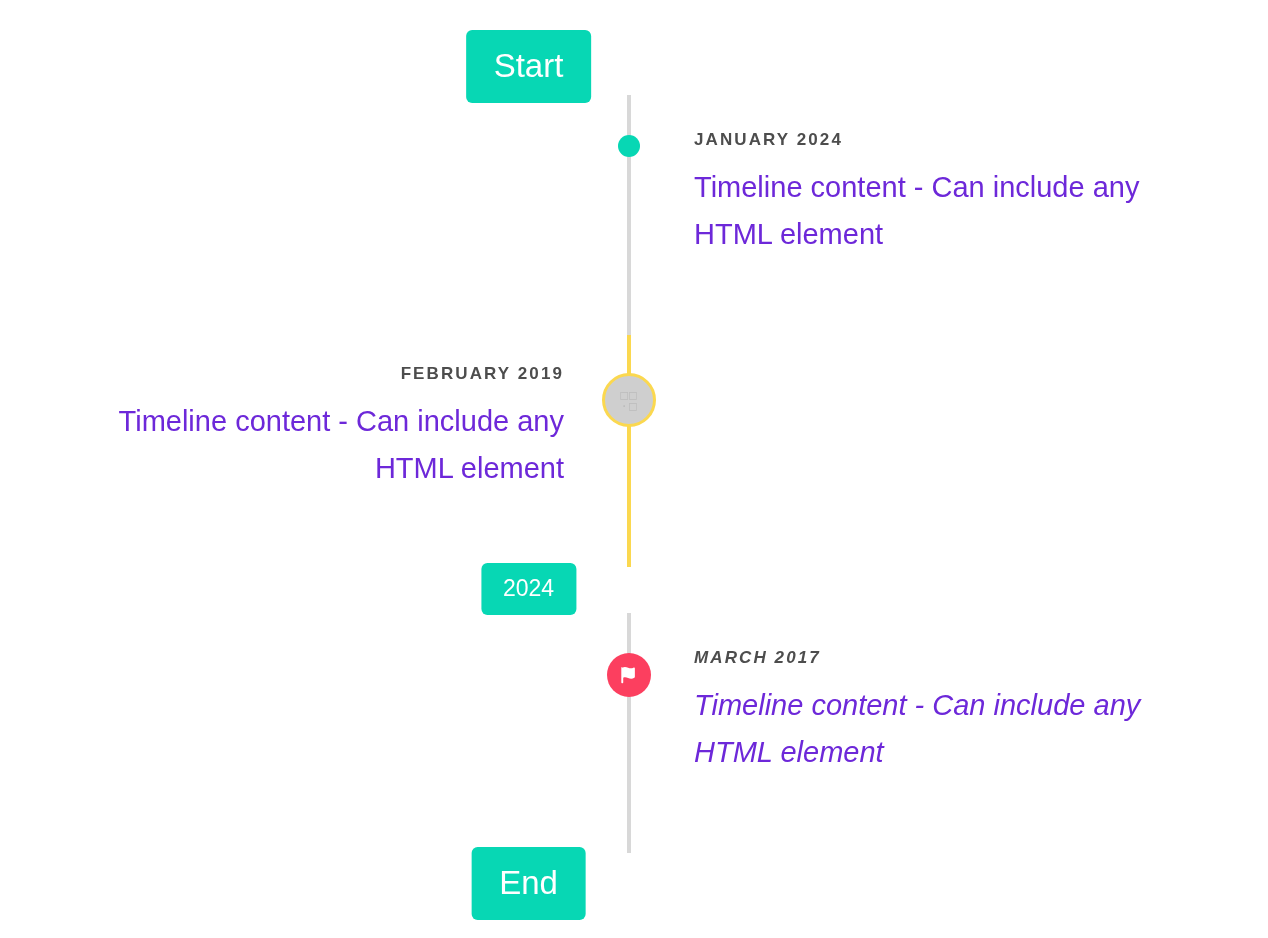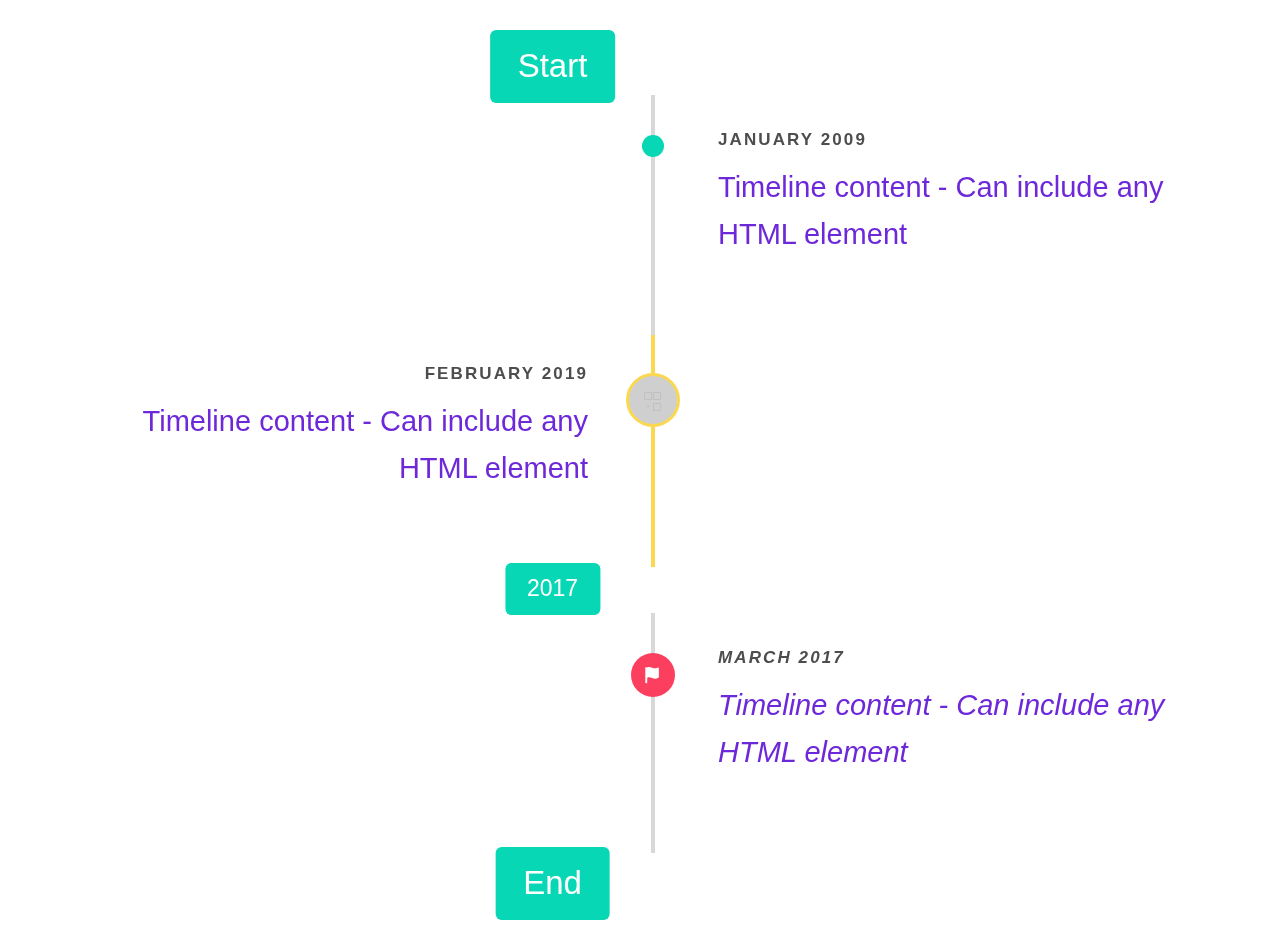--- a/index.html
+++ b/index.html
@@ -15,21 +15,20 @@
     height: 938px;
     overflow: hidden;
     -webkit-font-smoothing: antialiased;
   }
 
   
   .timeline {
     position: relative;
     width: 1057px;
     height: 938px;
-    margin-left: 24px;
   }
 
   
   .rail {
     position: absolute;
     left: 627px;
     width: 4px;
     background: #d8d8d8;
   }
   .rail.gray-top    { top: 95px;  height: 242px; }
@@ -137,33 +136,33 @@
 <div class="timeline">
 
   <div class="rail gray-top"></div>
   <div class="rail yellow-mid"></div>
   <div class="rail gray-bottom"></div>
 
   <div class="badge big badge-start">Start</div>
 
   <div class="marker marker-dot"></div>
   <div class="entry right entry-jan">
-    <p class="entry-date">JANUARY 2009</p>
+    <p class="entry-date">JANUARY 2024</p>
     <p class="entry-body">Timeline content - Can include any HTML element</p>
   </div>
 
   <div class="marker marker-ring">
     <span class="tofu">□□<br>·□</span>
   </div>
   <div class="entry left entry-feb">
     <p class="entry-date">FEBRUARY 2019</p>
     <p class="entry-body">Timeline content - Can include any HTML element</p>
   </div>
 
-  <div class="badge small badge-mid">2017</div>
+  <div class="badge small badge-mid">2024</div>
 
   <div class="marker marker-flag">
     <svg width="22" height="22" viewBox="0 0 24 24" aria-hidden="true">
       <path fill="#ffffff" d="M4.6 3.2c-.55 0-1 .45-1 1v16.1c0 .45.35.8.8.8h.5c.45 0 .8-.35.8-.8V15c1.9-.85 3.5-.3 5.3.3 2 .65 4.2 1.35 6.9-.35.3-.2.5-.55.5-.95V4.9c0-.8-.85-1.3-1.55-.9-2.2 1.25-4 .68-5.85.06-2-.65-4.05-1.3-6.4.14z"></path>
     </svg>
   </div>
   <div class="entry right entry-mar">
     <p class="entry-date">MARCH 2017</p>
     <p class="entry-body">Timeline content - Can include any HTML element</p>
   </div>

